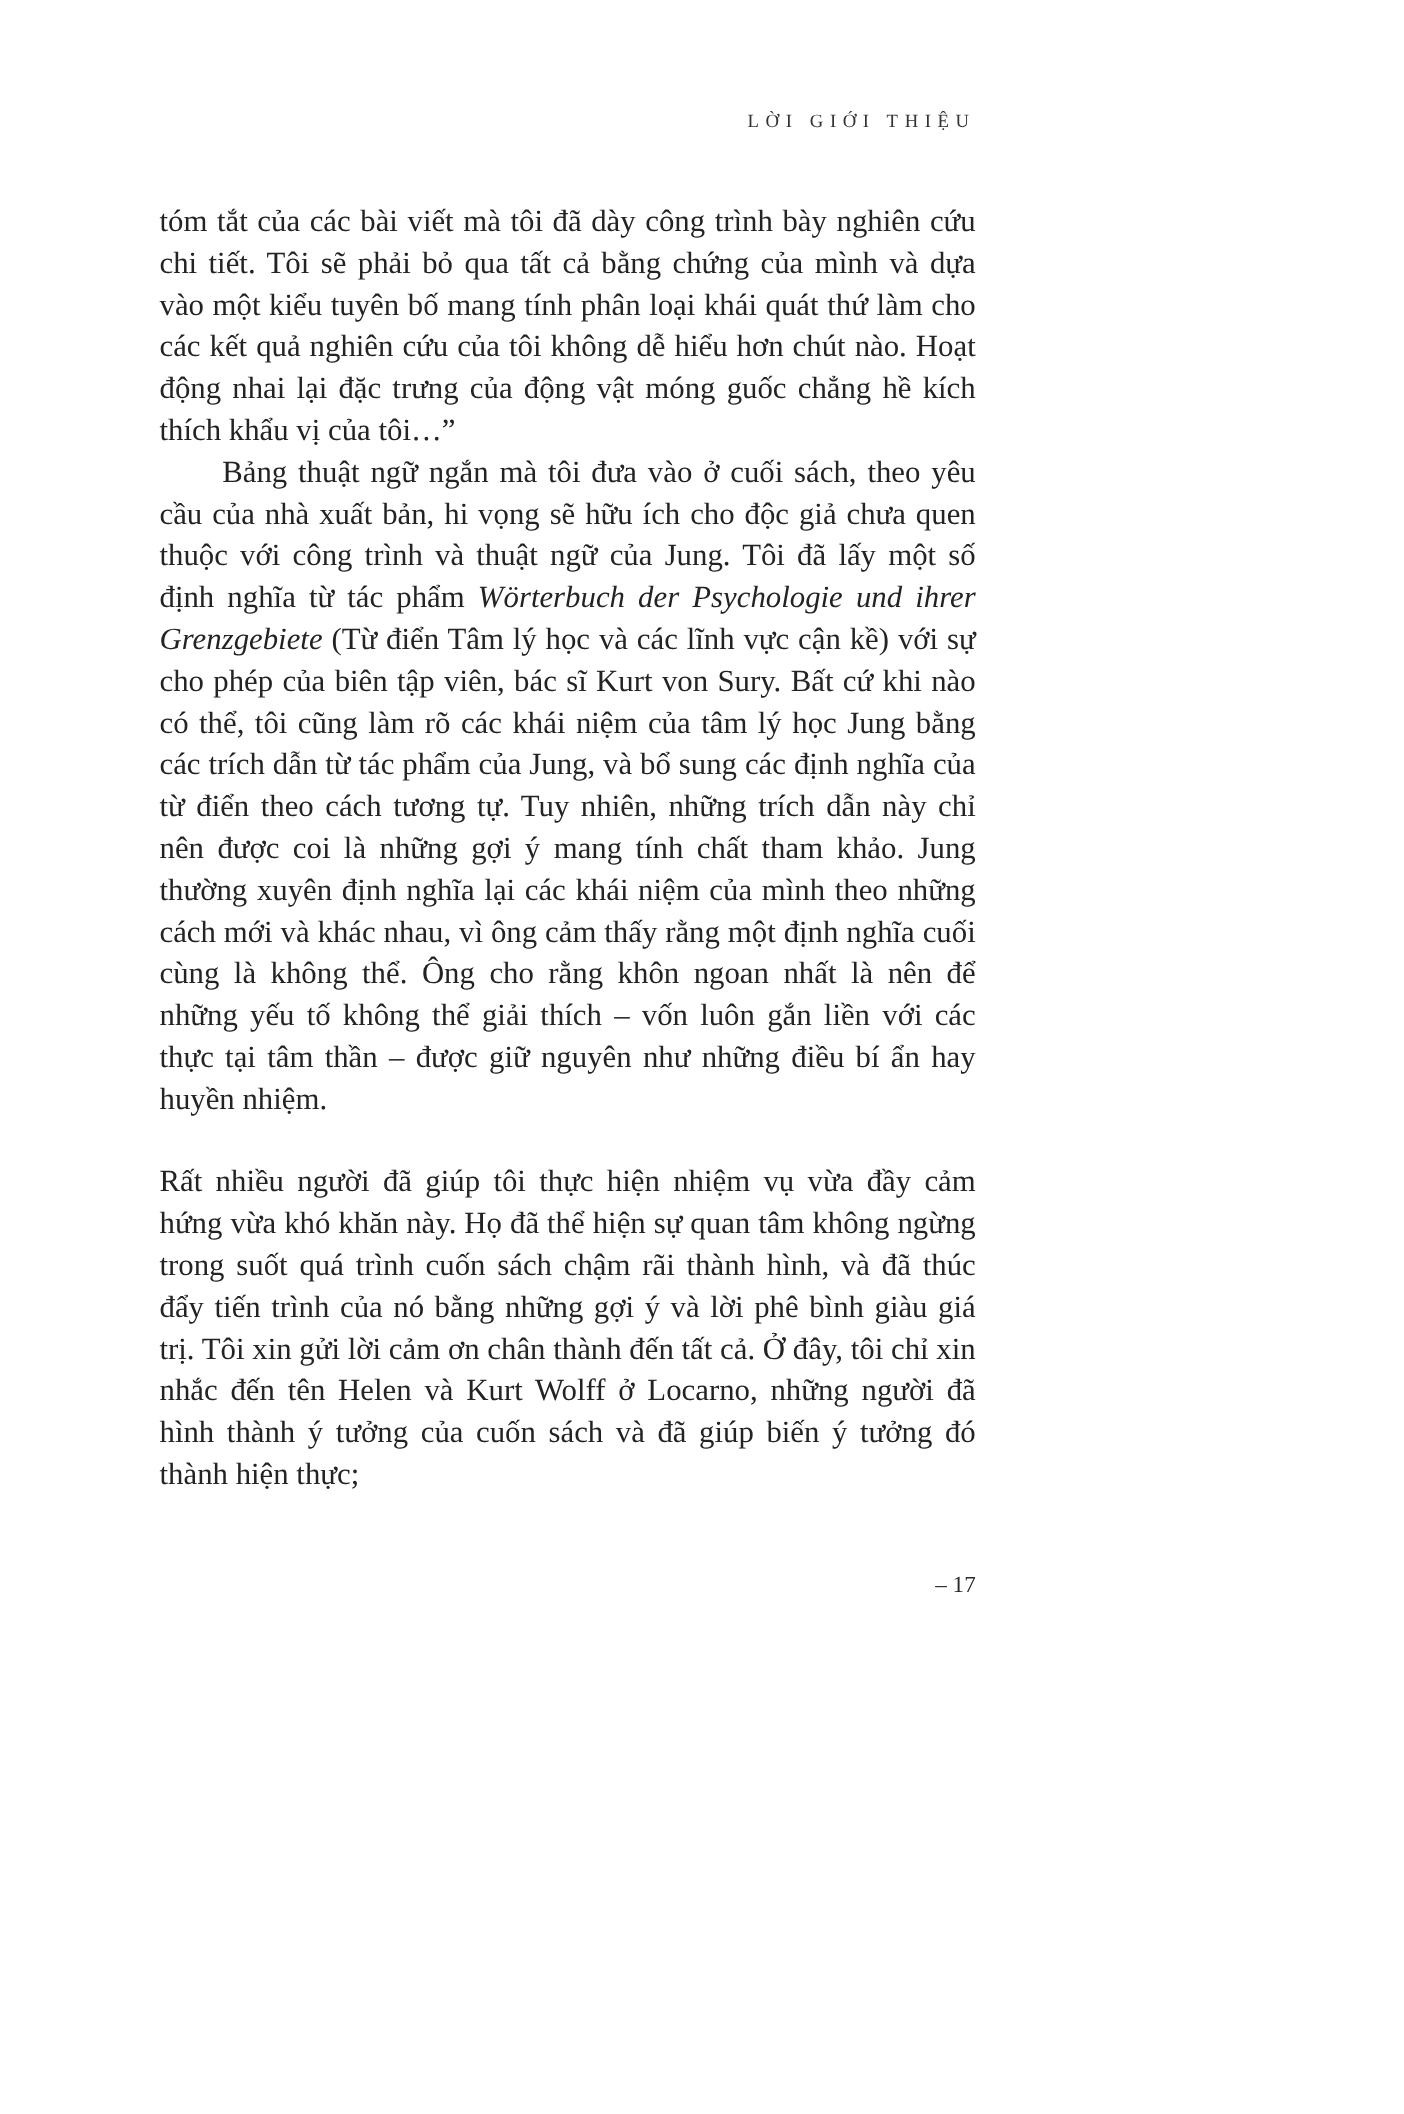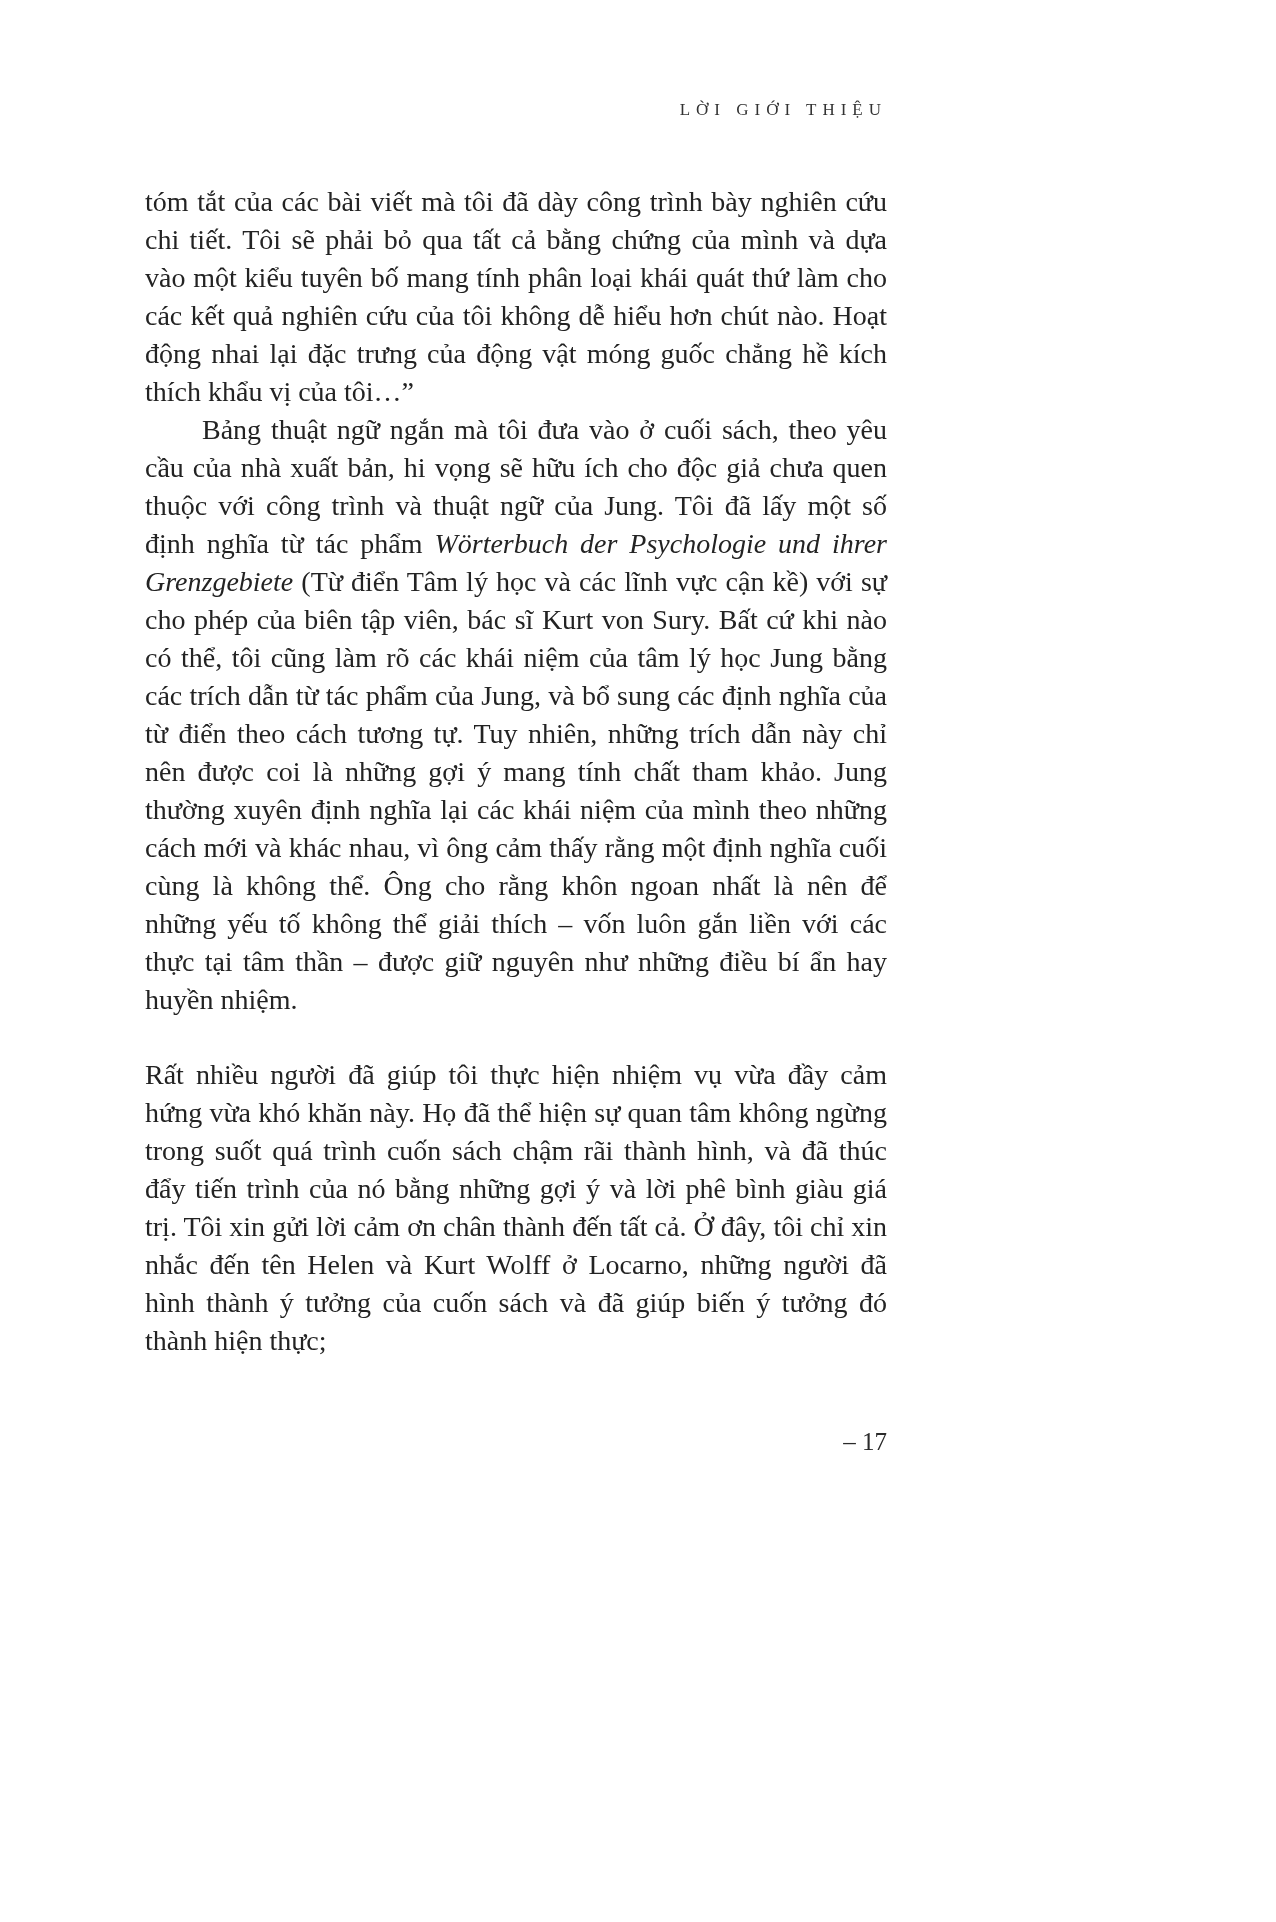--- a/index.html
+++ b/index.html
@@ -55,21 +55,21 @@
   }
   .book-title {
     font-style: italic;
   }
   .page-number {
     position: absolute;
     top: 1428px;
     left: 145px;
     width: 742px;
     text-align: right;
-    font-size: 25px;
+    font-size: 21px;
     color: #2a2a2a;
   }
 </style>
 </head>
 <body>
 
 <div class="page">
 
   <div class="running-header">LỜI GIỚI THIỆU</div>
 

